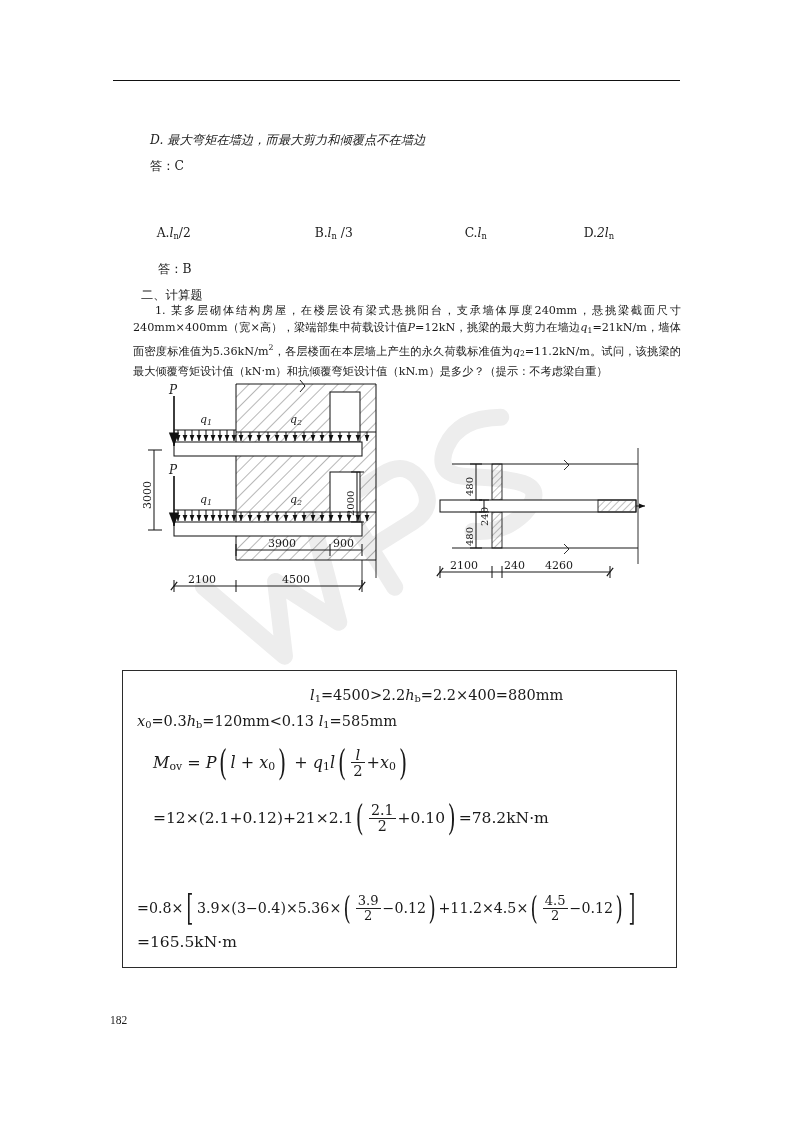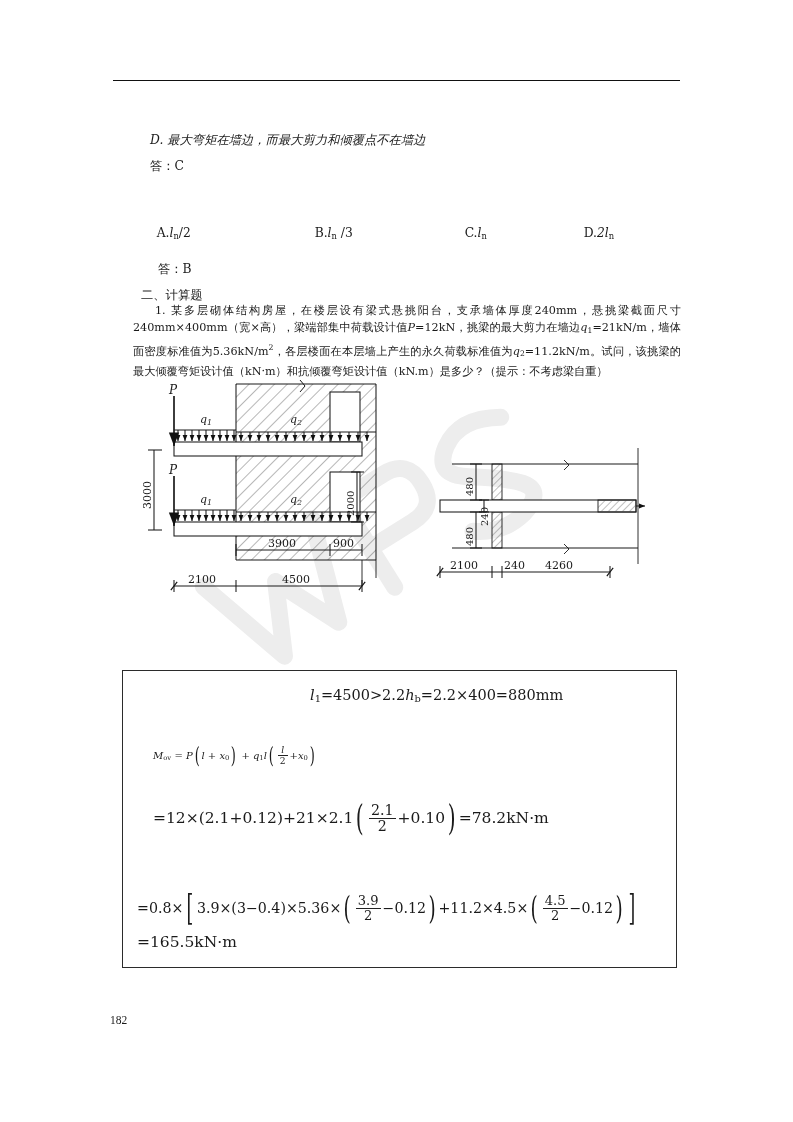--- a/index.html
+++ b/index.html
@@ -295,22 +295,25 @@
       </g>
     </svg>
   </div>
 
   <div class="fbox">
 
     <div class="fline" style="left:187px;top:16px;font-size:14.5px;">
       <span class="f-italic">l</span><sub>1</sub><span>=4500&gt;2.2</span><span class="f-italic">h</span><sub>b</sub><span>=2.2×400=880mm</span>
     </div>
 
-
-    <div class="fline" style="left:30px;top:72px;font-size:10px;">
+    <div class="fline" style="left:14px;top:42px;font-size:14.5px;">
+      <span class="f-italic">x</span><sub>0</sub><span>=0.3</span><span class="f-italic">h</span><sub>b</sub><span>=120mm&lt;0.13 </span><span class="f-italic">l</span><sub>1</sub><span>=585mm</span>
+    </div>
+
+    <div class="fline" style="left:30px;top:72px;font-size:16px;">
       <span class="mvar">M</span><sub>ov</sub>
       <span>=</span>
       <span class="mvar">P</span><span class="paren">(</span><span class="mvar">l</span>
       <span>+</span>
       <span class="mvar">x</span><sub>0</sub><span class="paren">)</span>
       <span>+</span>
       <span class="mvar">q</span><sub>1</sub><span class="mvar">l</span><span class="paren">(</span><span class="frac"><span class="num mvar">l</span><span class="den">2</span></span><span>+</span><span class="mvar">x</span><sub>0</sub><span class="paren">)</span>
     </div>
 
     <div class="fline" style="left:30px;top:128px;font-size:15.5px;">

